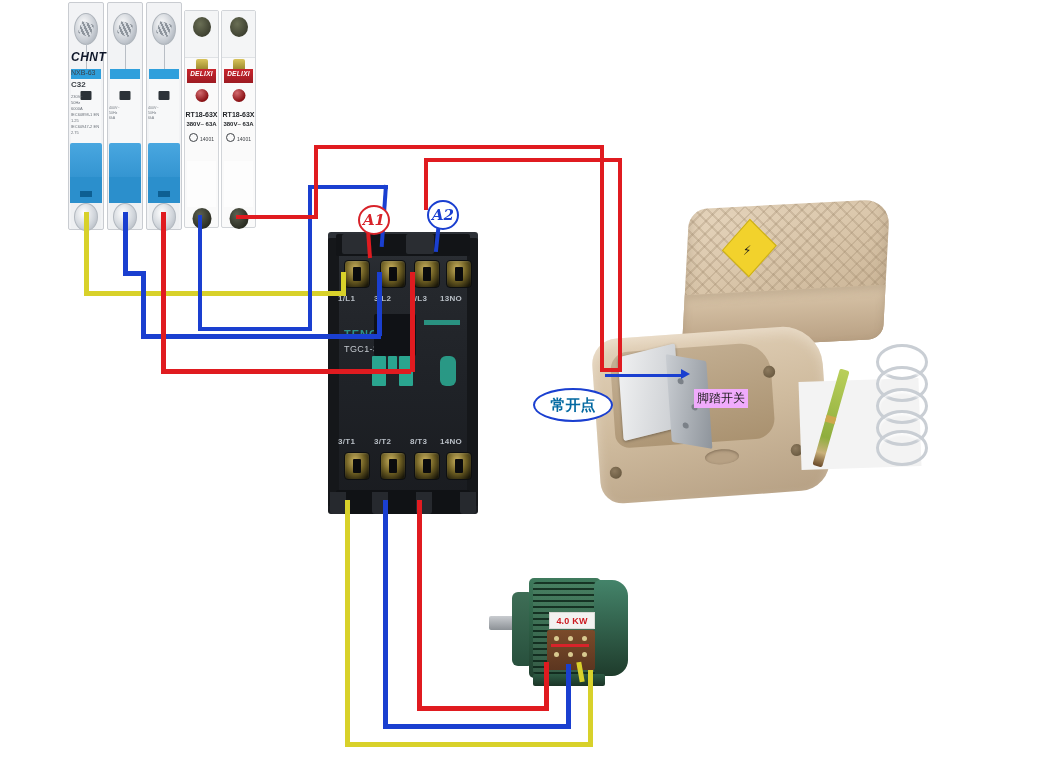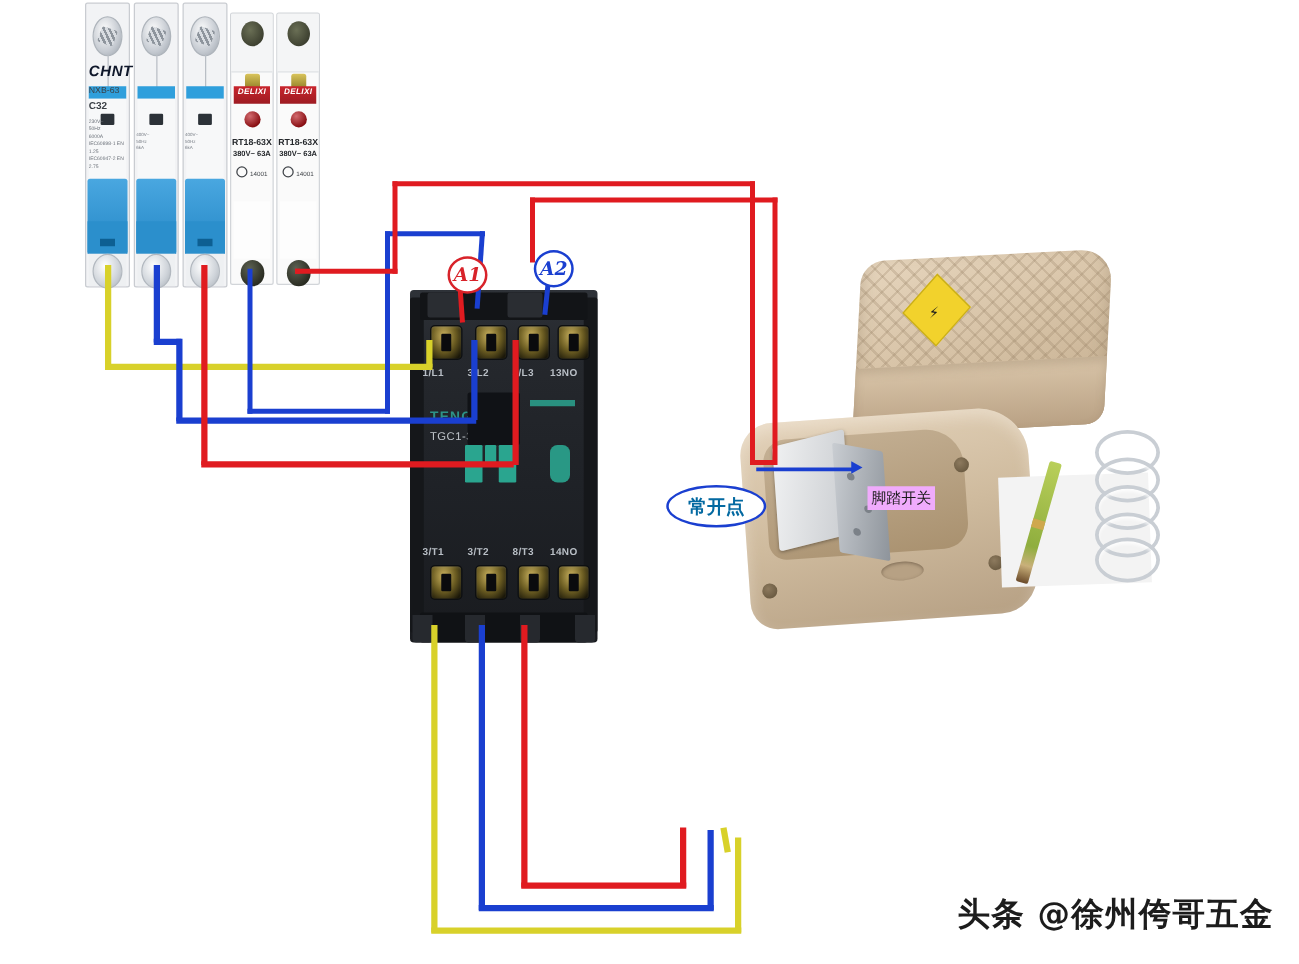--- a/index.html
+++ b/index.html
@@ -372,20 +372,38 @@
     <div class="term gold" style="left:52px;top:220px"></div>
     <div class="term gold" style="left:86px;top:220px"></div>
     <div class="term gold" style="left:118px;top:220px"></div>
     <div class="ct-botbar"></div>
     <div class="ct-foot" style="left:2px"></div>
     <div class="ct-foot" style="left:44px"></div>
     <div class="ct-foot" style="left:88px"></div>
     <div class="ct-foot" style="right:2px"></div>
   </div>
 
+  <div id="motor">
+    <div id="mt-shaft"></div>
+    <div id="mt-frontcap"></div>
+    <div id="mt-body"></div>
+    <div id="mt-fins"></div>
+    <div id="mt-rear"></div>
+    <div id="mt-tbox">
+      <div class="mt-stud" style="left:7px;top:6px"></div>
+      <div class="mt-stud" style="left:21px;top:6px"></div>
+      <div class="mt-stud" style="left:35px;top:6px"></div>
+      <div class="mt-stud" style="left:7px;top:22px"></div>
+      <div class="mt-stud" style="left:21px;top:22px"></div>
+      <div class="mt-stud" style="left:35px;top:22px"></div>
+    </div>
+    <div id="mt-redlink"></div>
+    <div id="mt-kwlabel">4.0 KW</div>
+    <div id="mt-foot"></div>
+  </div>
 
   <div class="w yellow v" style="left:84px;top:212px;height:82px"></div>
   <div class="w yellow h" style="left:84px;top:291px;width:262px"></div>
   <div class="w yellow v" style="left:341px;top:272px;height:22px"></div>
 
   <div class="w blue v" style="left:123px;top:212px;height:62px"></div>
   <div class="w blue h" style="left:123px;top:271px;width:22px"></div>
   <div class="w blue v" style="left:141px;top:271px;height:66px"></div>
   <div class="w blue h" style="left:141px;top:334px;width:240px"></div>
   <div class="w blue v" style="left:377px;top:272px;height:64px"></div>
@@ -427,15 +445,14 @@
   <div class="w blue v" style="left:566px;top:664px;height:64px"></div>
 
   <div class="w red v" style="left:417px;top:500px;height:210px"></div>
   <div class="w red h" style="left:417px;top:706px;width:132px"></div>
   <div class="w red v" style="left:544px;top:662px;height:48px"></div>
 
   <div class="bubble" id="bubble-a1">A1</div>
   <div class="bubble" id="bubble-a2">A2</div>
   <div class="bubble" id="bubble-no">常开点</div>
 
-  <div id="wm-bottom">头条 @徐州侉哥五金</div>
 
 </div>
 
 </body></html>

